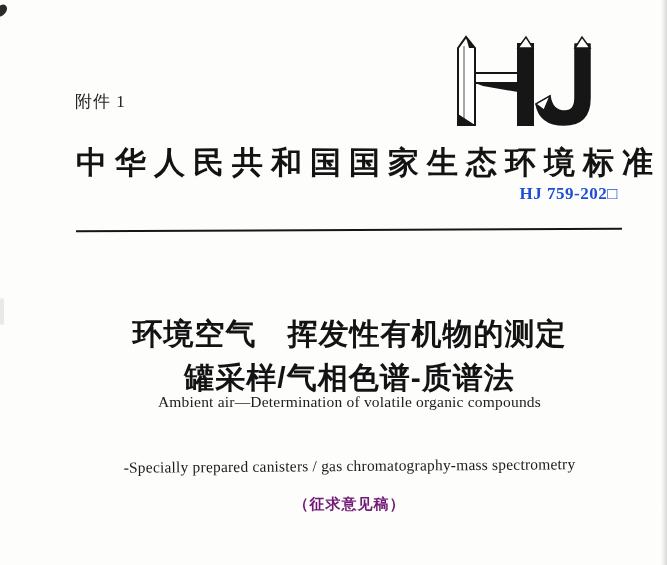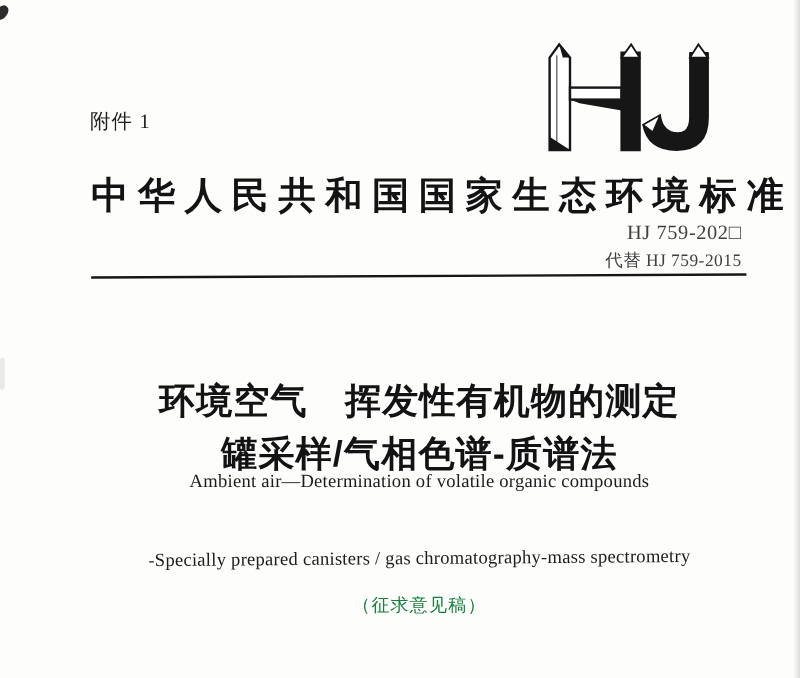--- a/index.html
+++ b/index.html
@@ -34,22 +34,22 @@
   .hj-logo{
     position:absolute;left:454px;top:30px;width:142px;height:98px;
   }
   .org-heading{
     position:absolute;left:76px;top:142px;width:560px;
     font-family:Liberation Sans, sans-serif;
     font-size:31px;font-weight:700;letter-spacing:8px;
     white-space:nowrap;color:#131313;
   }
   .std-block{
-    position:absolute;right:49px;top:185px;text-align:right;
-    font-family:"Liberation Serif", serif;font-weight:400;color:#404040;
+    position:absolute;right:49px;top:185px;
+    font-family:"Liberation Serif", serif;font-weight:700;color:#1d4ed8;
   }
   .std-number{font-size:17px;letter-spacing:0.5px;line-height:1.1;}
   .replaces{font-size:14.5px;letter-spacing:0.4px;margin-top:4px;white-space:pre;}
   .header-rule{
     position:absolute;left:76px;top:229px;width:546px;height:2px;
     background:#161616;transform:rotate(-0.25deg);
   }
   
   .centered{position:absolute;left:75px;width:549px;text-align:center;}
   .title-zh{
@@ -61,21 +61,21 @@
   .title-zh-2{top:358px;}
   .title-en{
     font-family:"Liberation Serif", serif;
     font-size:15.5px;color:#1c1c1c;letter-spacing:0.2px;white-space:nowrap;
   }
   .title-en-1{top:393px;}
   .title-en-2{top:457px;transform:rotate(-0.45deg);}
   .stage-note{
     top:495px;
     font-family:"Liberation Sans", sans-serif;
-    font-size:15px;font-weight:400;letter-spacing:1px;color:#15803d;
+    font-size:15px;font-weight:700;letter-spacing:1px;color:#701a75;
   }
 </style>
 </head>
 <body>
 
 <div class="page">
 
   <div class="scan-speck"></div>
   <div class="scan-edge-right"></div>
   <div class="scan-smudge-left"></div>
@@ -97,21 +97,20 @@
 
     <path d="M121 14 H136 V68 Q136 95 110 95 Q86 95 82 74 L96 66 Q98 81 111 81 Q121 81 121 68 Z" fill="#161616" stroke="#161616" stroke-width="1.5" stroke-linejoin="round"></path>
     <path d="M121 18 L128 7 L136 18 Z" fill="#fff" stroke="#161616" stroke-width="1.5"></path>
     <path d="M82 74 L96 66 L90 80 Z" fill="#fff" stroke="#161616" stroke-width="1.2"></path>
   </svg>
 
   <div class="org-heading">中华人民共和国国家生态环境标准</div>
 
   <div class="std-block">
     <div class="std-number">HJ 759-202□</div>
-    <div class="replaces">代替 HJ 759-2015</div>
   </div>
 
   <div class="header-rule"></div>
 
   <div class="centered title-zh title-zh-1">环境空气　挥发性有机物的测定</div>
   <div class="centered title-zh title-zh-2">罐采样/气相色谱-质谱法</div>
 
   <div class="centered title-en title-en-1">Ambient air—Determination of volatile organic compounds</div>
   <div class="centered title-en title-en-2">-Specially prepared canisters / gas chromatography-mass spectrometry</div>
 

